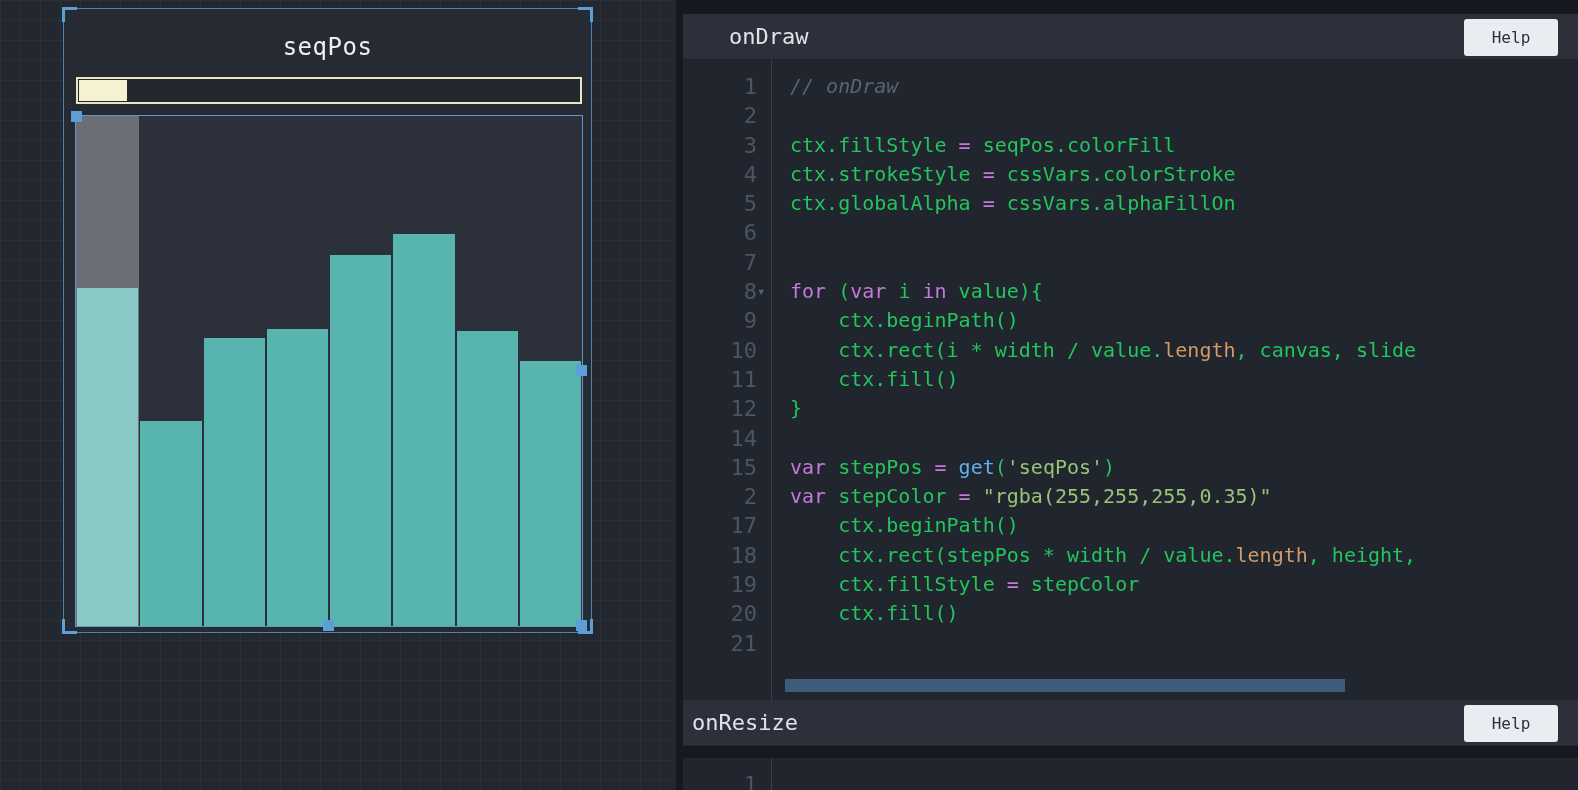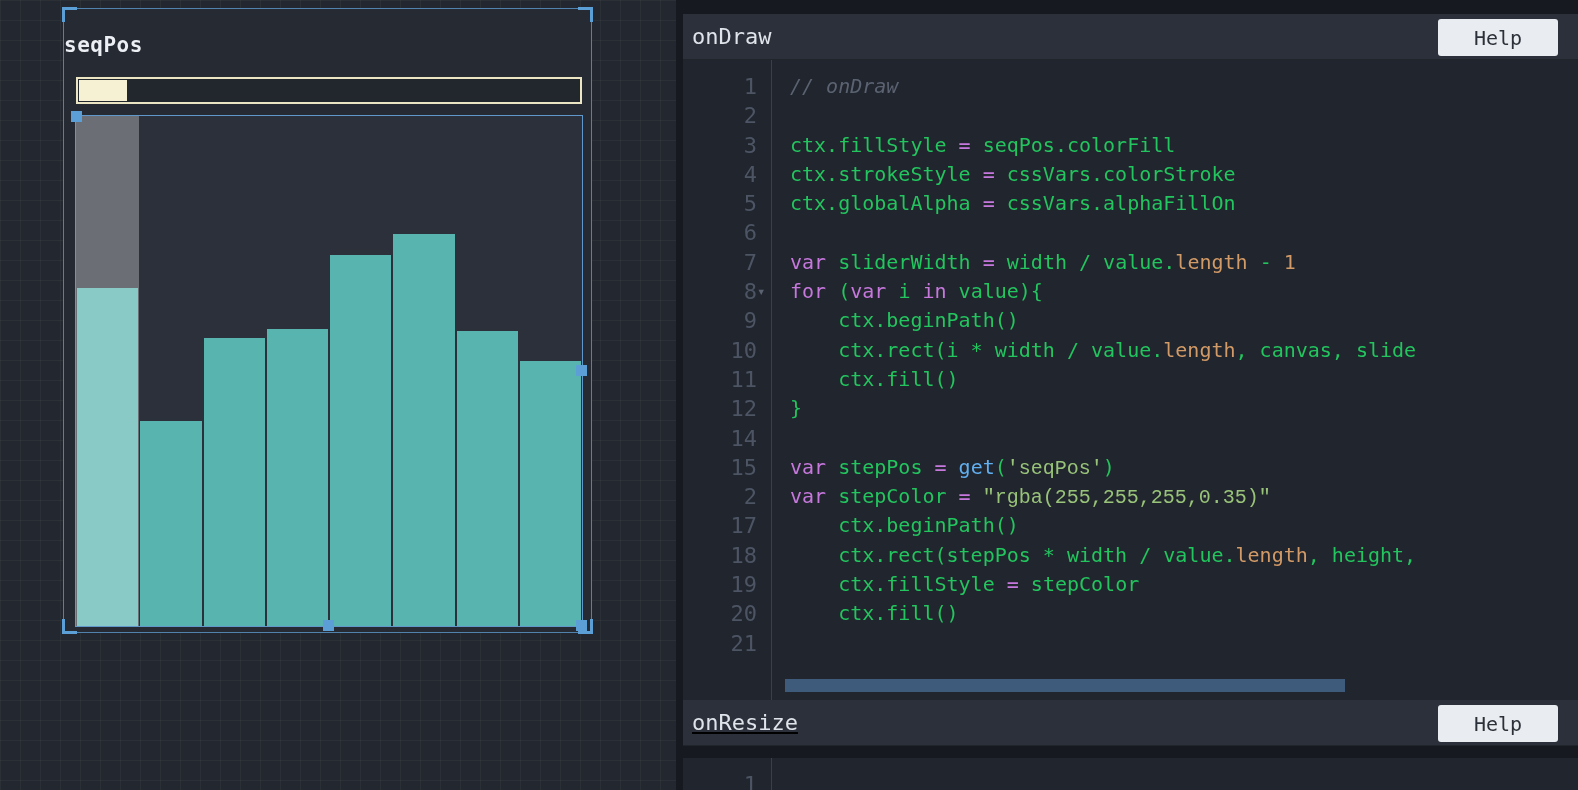--- a/index.html
+++ b/index.html
@@ -25,21 +25,21 @@
     border:1px solid rgba(95,160,215,0.75);
   }
   .corner { position:absolute; width:15px; height:15px; border-color:var(--accent-selection,#5c9fd6); border-style:solid; border-width:0; }
   .corner.tl { left:-2px; top:-2px; border-left-width:3px; border-top-width:3px; }
   .corner.tr { right:-2px; top:-2px; border-right-width:3px; border-top-width:3px; }
   .corner.bl { left:-2px; bottom:-2px; border-left-width:3px; border-bottom-width:3px; }
   .corner.br { right:-2px; bottom:-2px; border-right-width:3px; border-bottom-width:3px; }
 
   .widget-title {
     position:absolute; left:0; top:24px; width:100%;
-    color:#eceff4; font-size:21px; font-weight:bold;
+    text-align:center; color:#eceff4; font-size:24px; font-weight:normal;
     letter-spacing:0.5px;
   }
   .seq-slider {
     position:absolute; left:12px; top:68px; width:506px; height:27px;
     border:2px solid #ece5c4; background:#22262d;
   }
   .seq-slider-fill {
     position:absolute; left:1px; top:1px; bottom:1px; width:9.5%;
     background:var(--slider-cream,#f6f1d2);
   }
@@ -67,23 +67,23 @@
   
   .panel-header {
     position:absolute; left:683px; width:895px; height:46px;
     background:#2b303a; display:flex; align-items:center;
     border-bottom:1px solid #20242b;
   }
   .panel-header .ph-title {
     color:#dfe3ea; font-size:22px; padding-left:9px;
   }
   .help-btn {
-    position:absolute; right:20px; top:5px; width:120px; height:37px;
+    position:absolute; right:20px; top:5px; width:94px; height:37px;
     background:#e9ecf0; color:#2c3038; border:none; border-radius:3px;
-    font-family:"DejaVu Sans Mono", monospace; font-size:20px; cursor:pointer;
+    font-family:"DejaVu Sans Mono", monospace; font-size:16px; cursor:pointer;
     display:flex; align-items:center; justify-content:center;
   }
   .editor {
     position:absolute; left:683px; width:895px; overflow:hidden;
     background:#21252d; padding-top:12px;
   }
   .editor .gutter-sep {
     position:absolute; left:88px; top:0; bottom:0; width:1px; background:#394049;
   }
   .cl { display:flex; height:29.3px; line-height:29.3px; }
@@ -97,30 +97,30 @@
   }
   .code {
     white-space:pre; font-size:20px; color:#dde2ea; padding-left:19px;
   }
   .tk-pl { color:#22c55e; }
   .tk-cm { color:var(--syntax-comment,#5b6372); font-style:italic; }
   .tk-kw { color:var(--syntax-keyword,#c678dd); }
   .tk-op { color:var(--syntax-keyword,#c678dd); }
   .tk-pr { color:var(--syntax-number-prop,#d19a66); }
   .tk-nm { color:var(--syntax-number-prop,#d19a66); }
-  .tk-st { color:var(--syntax-string,#98c379);font-family:Liberation Mono, monospace; }
+  .tk-st { color:var(--syntax-string,#98c379); }
   .tk-fn { color:var(--syntax-function,#61afef); }
 
   .hscroll-thumb {
     position:absolute; left:785px; top:679px; width:560px; height:13px;
     background:#3e5b7b;
   }
-  #hdr-ondraw { top:14px; }
+  #hdr-ondraw { top:14px;padding-left:37px; }
   #editor-ondraw { top:60px; height:640px; }
-  #hdr-onresize { top:700px;text-decoration:underline; }
+  #hdr-onresize { top:700px; }
   #editor-onresize { top:758px; height:32px; }
 </style>
 </head>
 <body>
 
 <div class="stage">
 
   <div class="canvas-area">
     <div class="widget-frame">
       <div class="corner tl"></div>
@@ -196,21 +196,20 @@
       <div class="cl">
         <span class="gut">5</span>
         <span class="code"><span class="tk-pl">ctx.globalAlpha </span><span class="tk-op">=</span><span class="tk-pl"> cssVars.alphaFillOn</span></span>
       </div>
       <div class="cl">
         <span class="gut">6</span>
         <span class="code"></span>
       </div>
       <div class="cl">
         <span class="gut">7</span>
-        <span class="code"><span class="tk-kw">var</span><span class="tk-pl"> sliderWidth </span><span class="tk-op">=</span><span class="tk-pl"> width / value.</span><span class="tk-pr">length</span><span class="tk-pl"> - </span><span class="tk-nm">1</span></span>
       </div>
       <div class="cl">
         <span class="gut">8<span class="fold">▾</span></span>
         <span class="code"><span class="tk-kw">for</span><span class="tk-pl"> (</span><span class="tk-kw">var</span><span class="tk-pl"> i </span><span class="tk-kw">in</span><span class="tk-pl"> value){</span></span>
       </div>
       <div class="cl">
         <span class="gut">9</span>
         <span class="code"><span class="tk-pl">    ctx.beginPath()</span></span>
       </div>
       <div class="cl">

